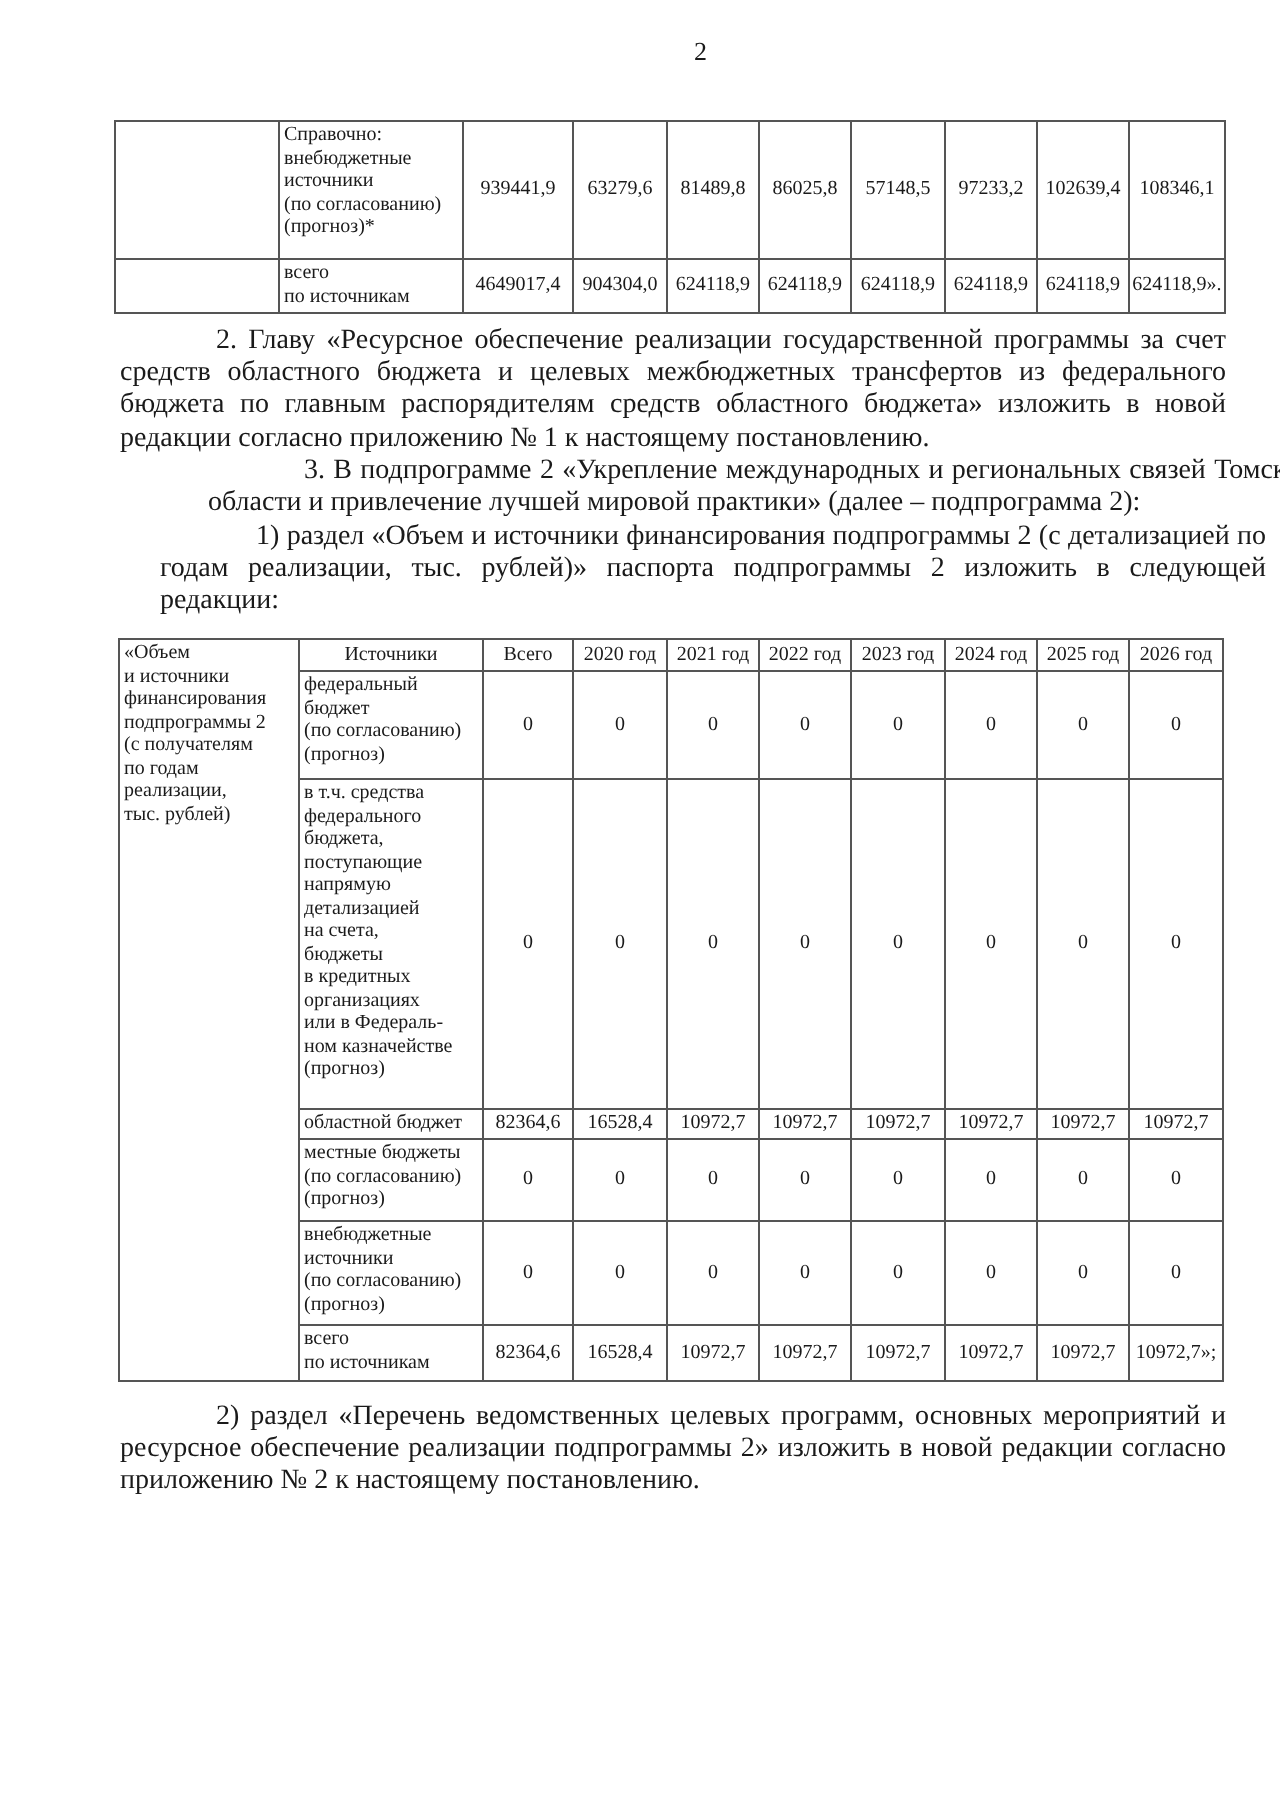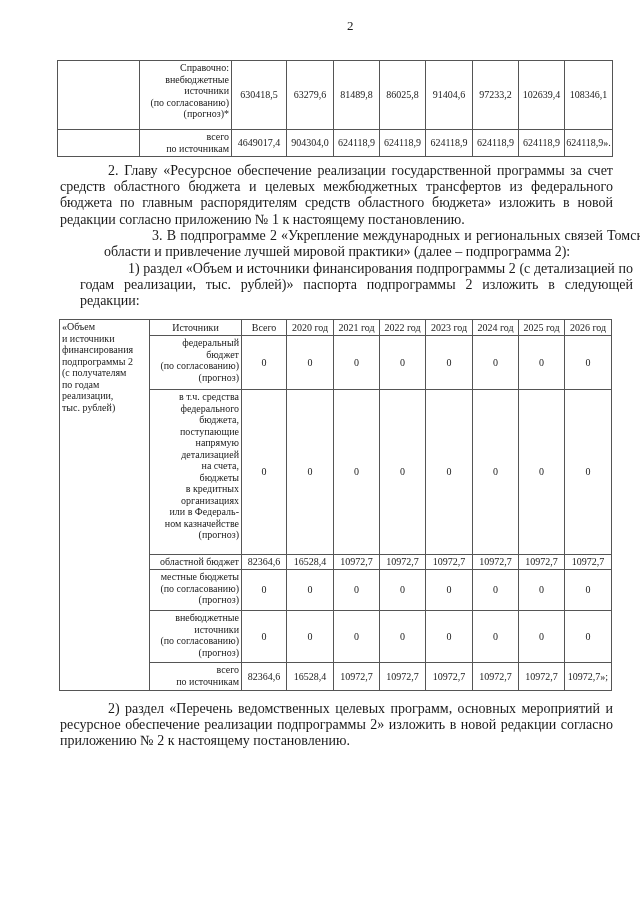--- a/index.html
+++ b/index.html
@@ -4,21 +4,21 @@
 <style>
   html, body { margin:0; padding:0; background:#ffffff; }
   body { width:640px; height:905px; position:relative; overflow:hidden;
          font-family:"Liberation Serif","DejaVu Serif",serif; color:#1a1a1a; }
   .page-num { position:absolute; top:18px; left:347px; font-size:13px; }
   table { border-collapse:collapse; position:absolute; table-layout:fixed; }
   td { border:1px solid #555; font-size:10px; line-height:11.5px; padding:1px 2px; vertical-align:middle; }
   td.num { text-align:center; white-space:nowrap; padding:1px 0; font-size:10px; }
   td.left { text-align:left; vertical-align:top;margin-left:45px; }
   td.hdr { text-align:center; white-space:nowrap; padding:1px 0; }
-  .src { text-align:right; vertical-align:top;margin-left:36px; }
+  .src { text-align:left; vertical-align:top;margin-left:36px; }
   #t1 { left:57px; top:60px; width:555px; }
   #t2 { left:59px; top:319px; width:552px; }
   .para { position:absolute; left:60px; width:553px; font-size:14px; line-height:16.2px; text-align:justify; }
   .indent { text-indent:48px; }
 </style>
 </head>
 <body>
 
 <div class="page-num">2</div>
 
@@ -38,25 +38,25 @@
   <tbody>
       <tr style="height:69px">
     <td></td>
     <td class="src">
       <div>Справочно:</div>
       <div>внебюджетные</div>
       <div>источники</div>
       <div>(по согласованию)</div>
       <div>(прогноз)*</div>
     </td>
-    <td class="num">630418,5</td>
+    <td class="num">939441,9</td>
     <td class="num">63279,6</td>
     <td class="num">81489,8</td>
     <td class="num">86025,8</td>
-    <td class="num">91404,6</td>
+    <td class="num">57148,5</td>
     <td class="num">97233,2</td>
     <td class="num">102639,4</td>
     <td class="num">108346,1</td>
   </tr>
   <tr style="height:27px">
     <td></td>
     <td class="src">
       <div>всего</div>
       <div>по источникам</div>
     </td>

